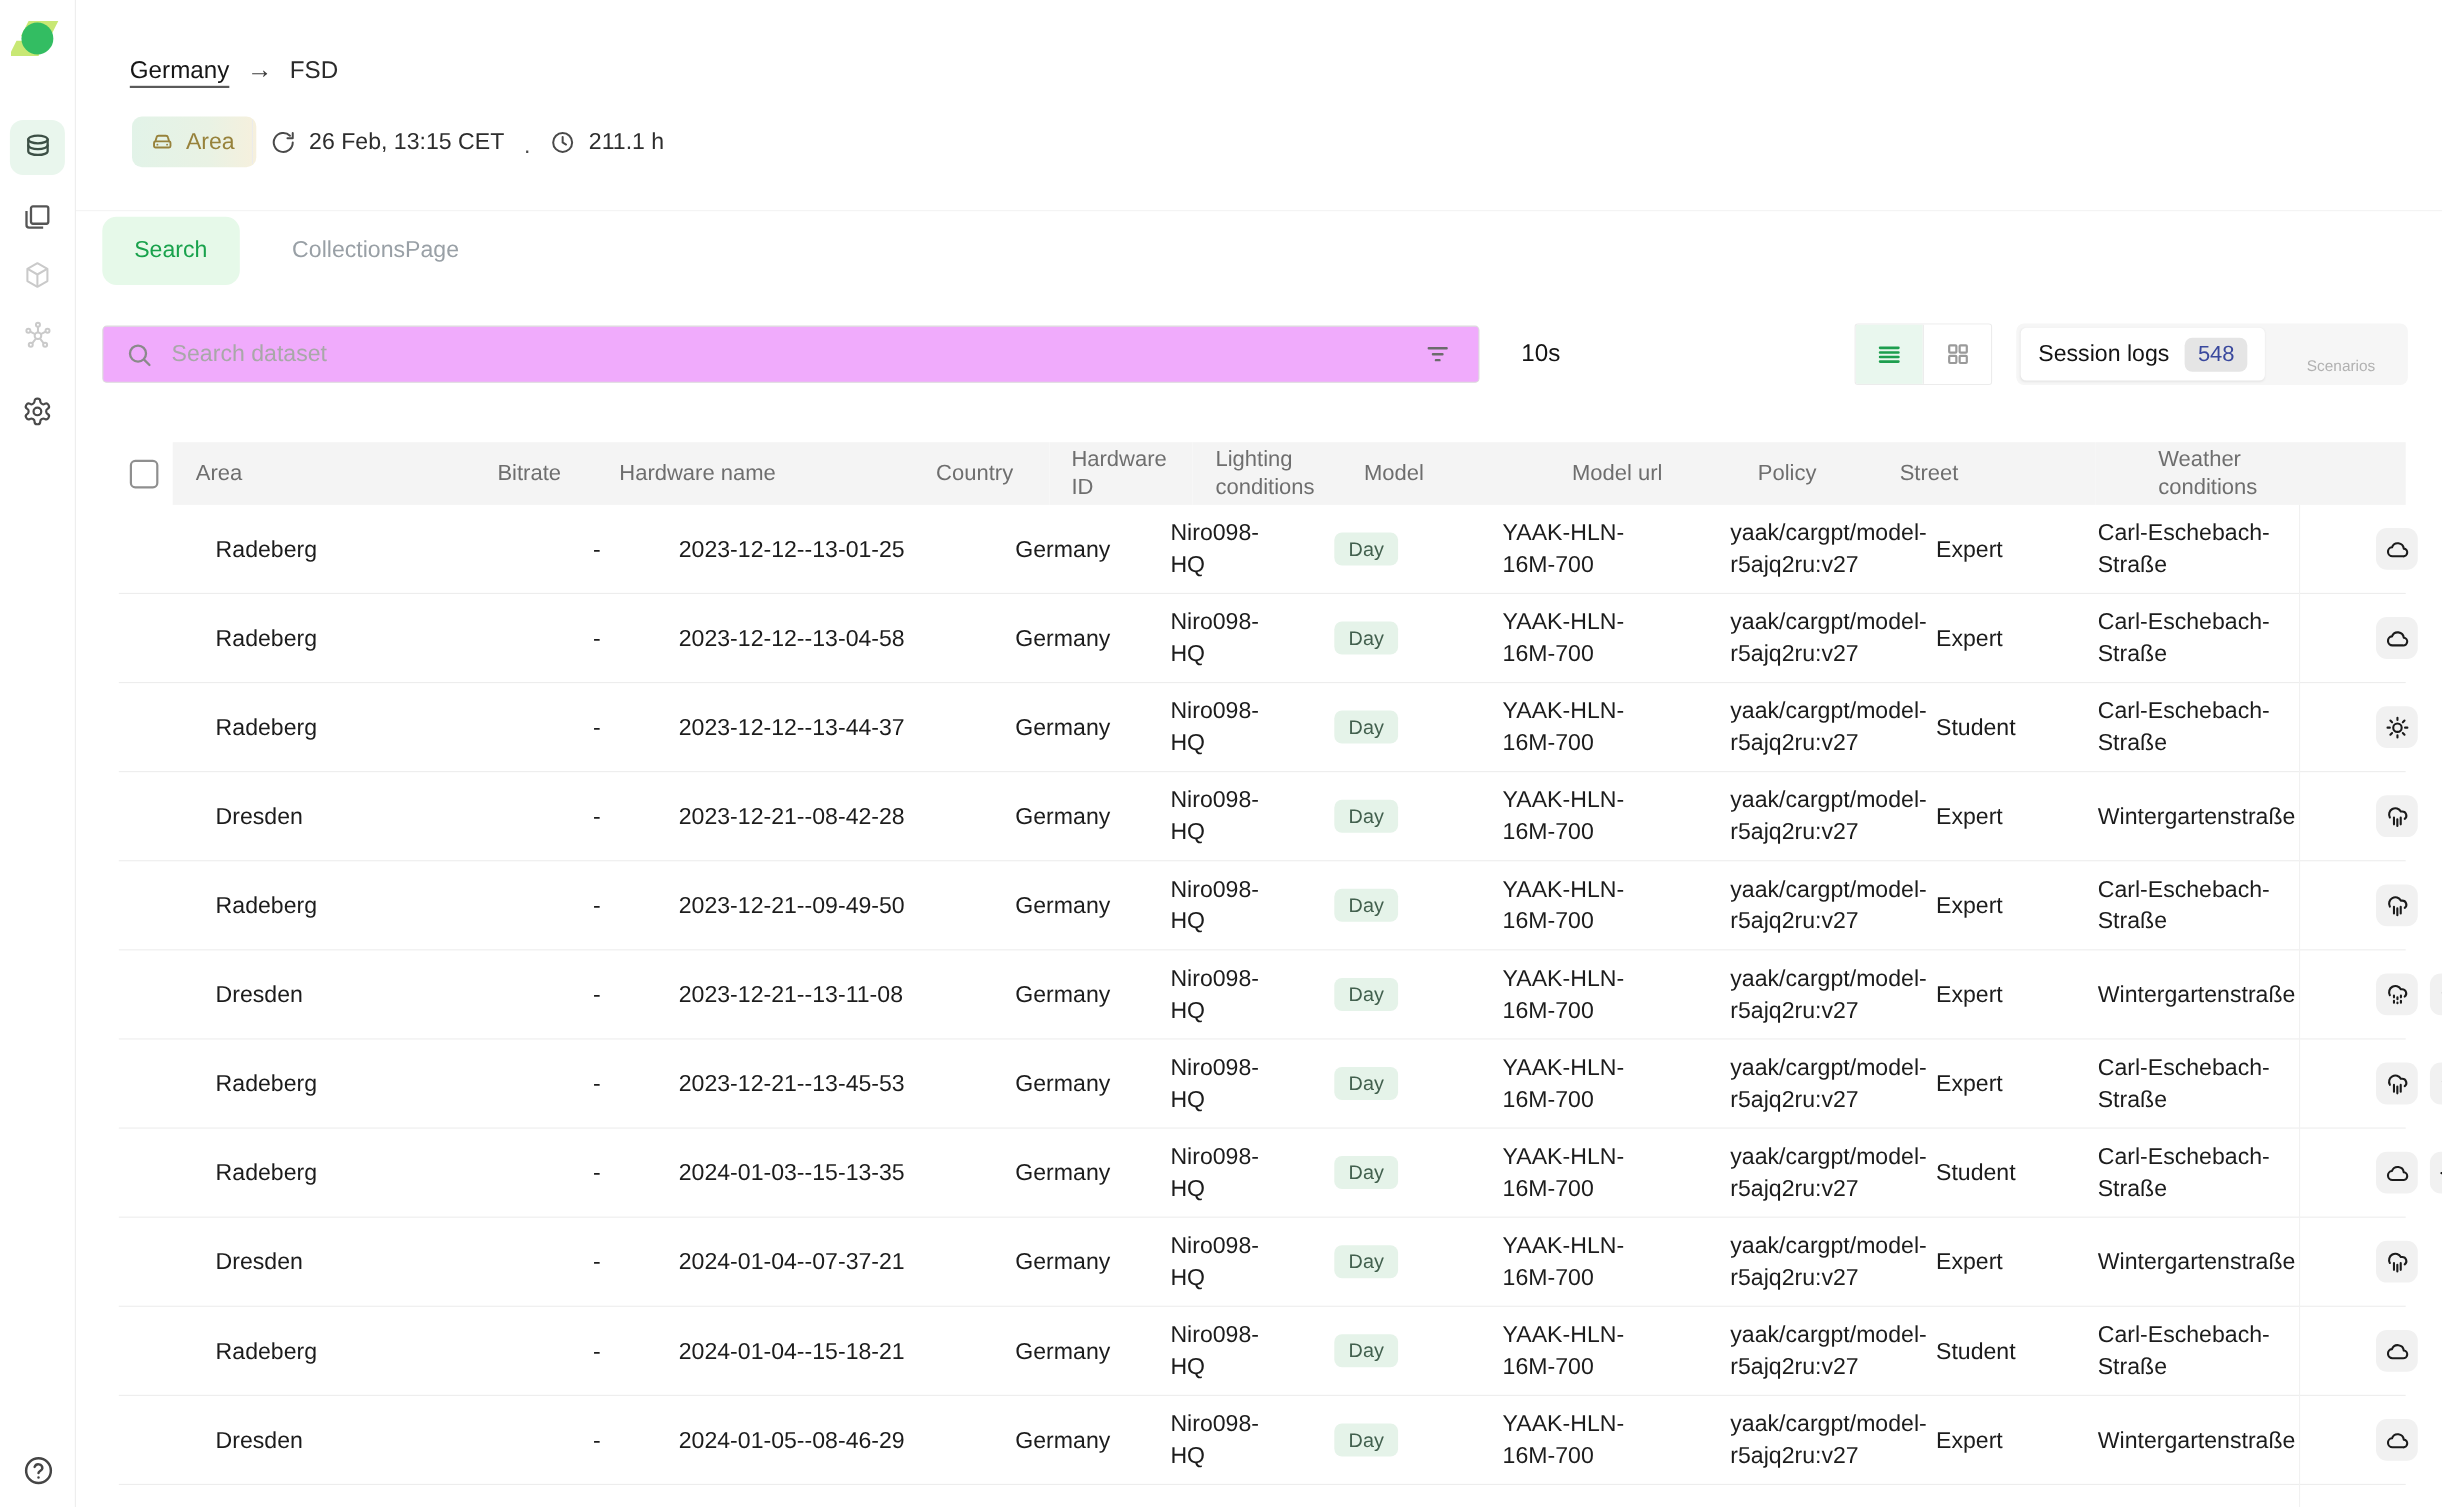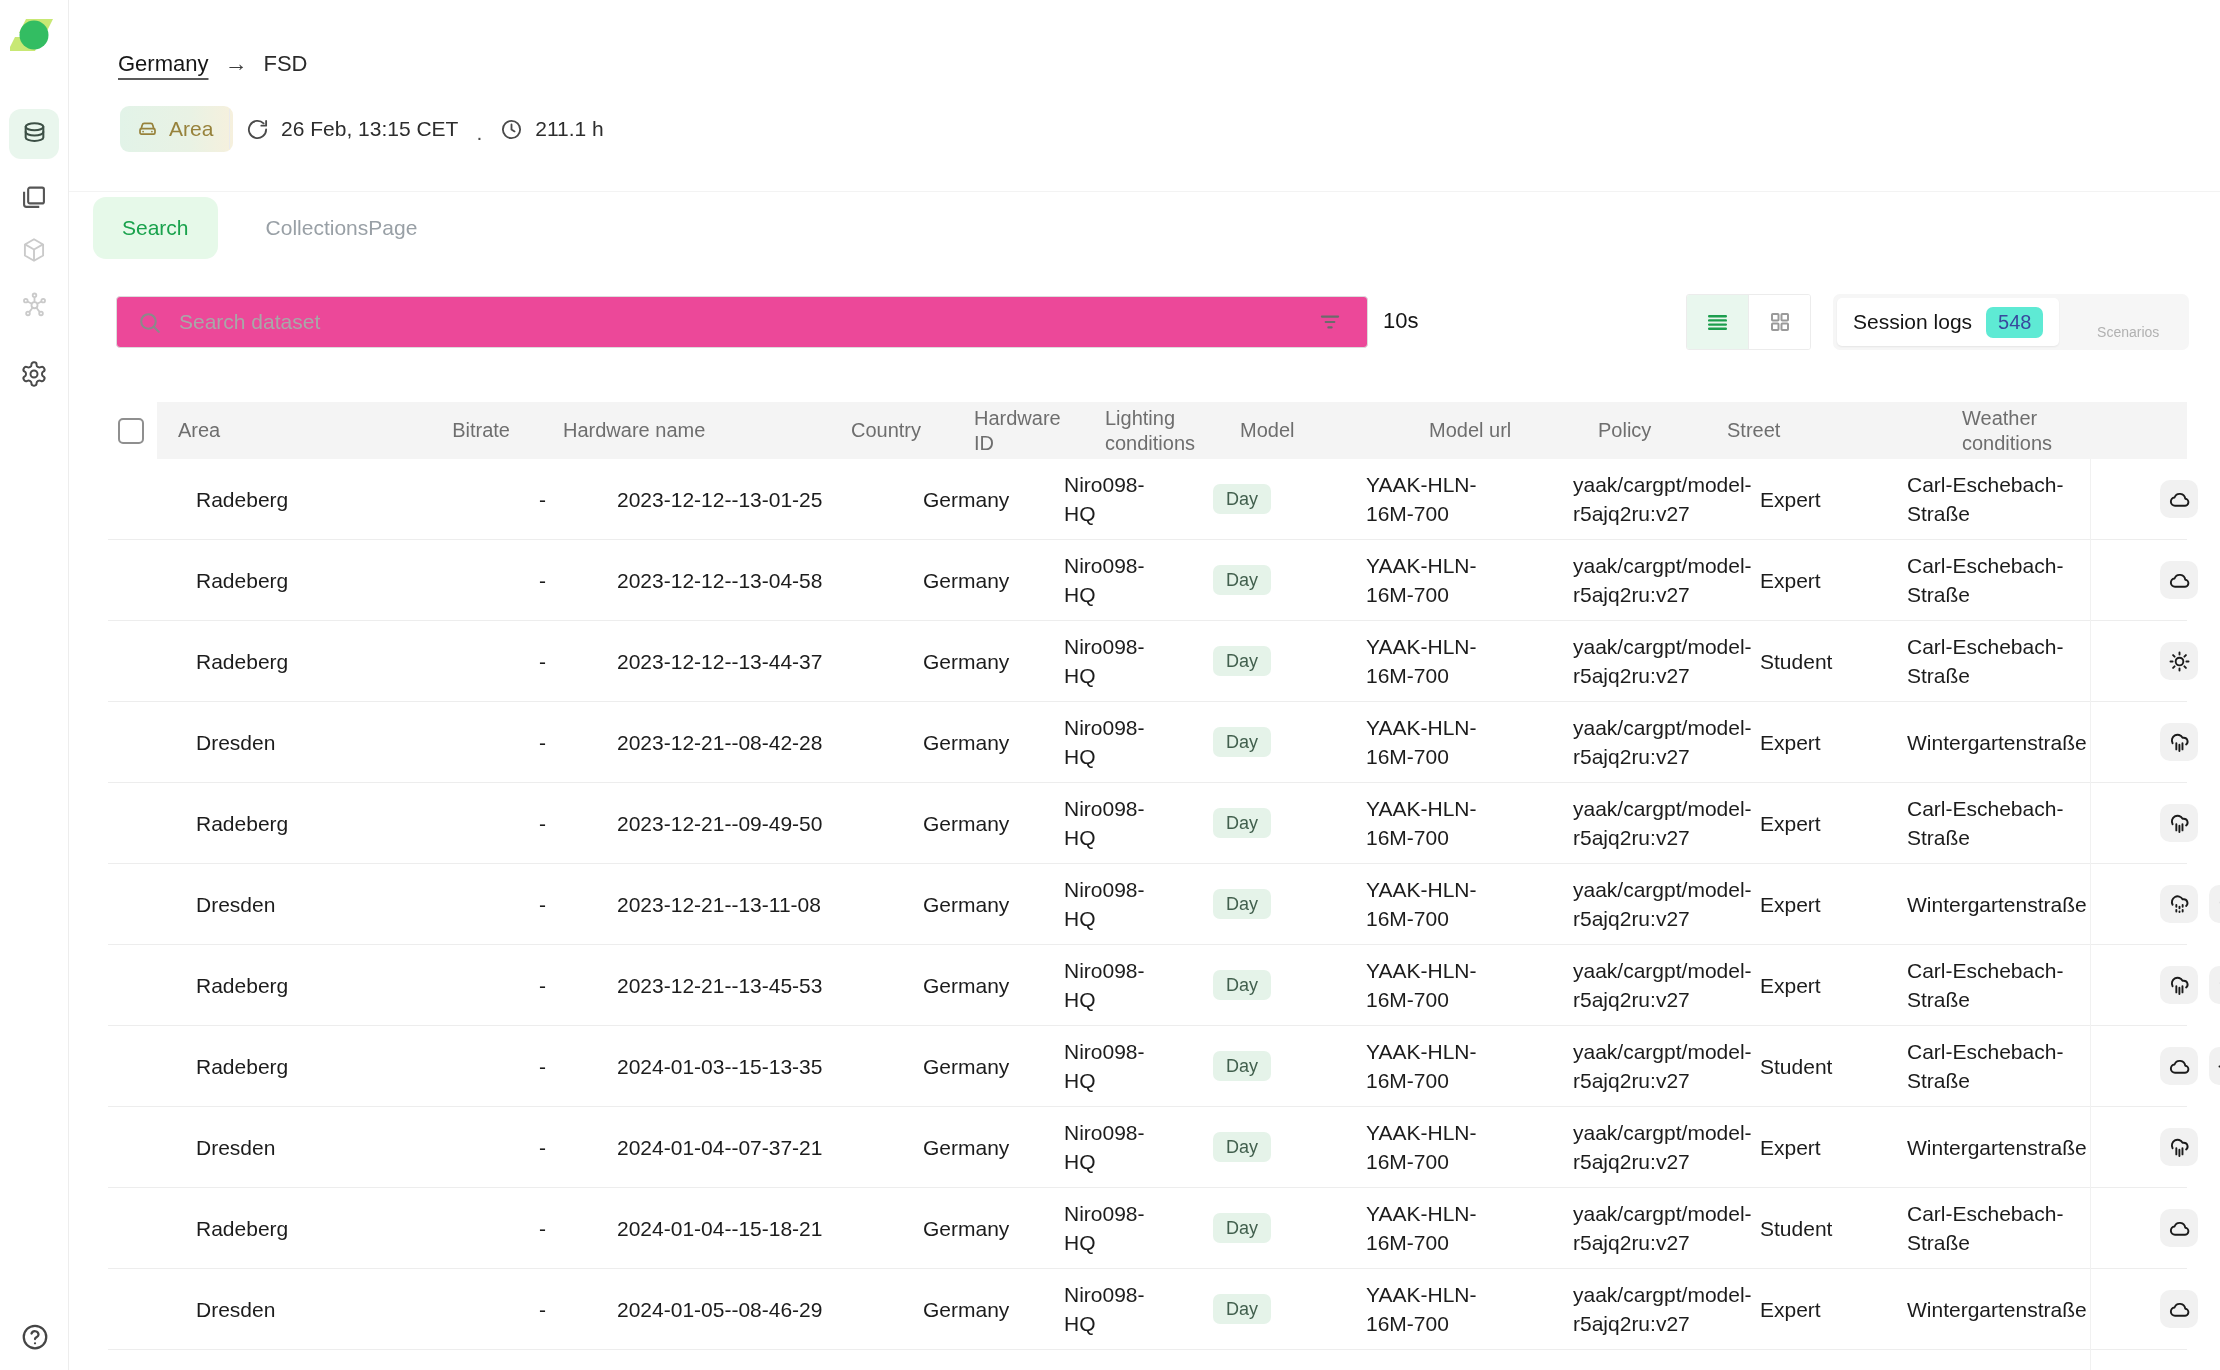--- a/index.html
+++ b/index.html
@@ -32,36 +32,36 @@
   .meta-row{position:absolute;left:246px;top:106px;height:46px;display:flex;align-items:center;gap:12px;font-size:21px;color:#2d2d2d;}
   .meta-dot{color:#4a4a4a;margin:0 6px;transform:translateY(4px);}
   .section-line{position:absolute;left:68px;top:191px;width:2152px;height:1px;background:#f3f3f3;}
 
   
   .tabs{position:absolute;left:93px;top:197px;display:flex;align-items:center;gap:48px;}
   .tab-pill{height:62px;padding:0 29px;border-radius:13px;display:flex;align-items:center;background:#e6f9e9;color:#19a24c;font-size:21px;font-weight:500;}
   .tab-plain{color:#99a0a6;font-size:21px;}
 
   
-  .search-box{position:absolute;left:93px;top:296px;width:1252px;height:52px;border:1px solid #dcdcdc;border-radius:4px;background:#ec4899;display:flex;align-items:center;box-sizing:border-box;margin-left:23px;}
+  .search-box{position:absolute;left:93px;top:296px;width:1252px;height:52px;border:1px solid #dcdcdc;border-radius:4px;background:#f0abfc;display:flex;align-items:center;box-sizing:border-box;}
   .search-box .mag{margin-left:20px;}
   .search-input{border:none;outline:none;flex:1;margin-left:15px;font-size:21px;color:#333;font-family:inherit;background:transparent;}
   .search-input::placeholder{color:#a8a8a8;}
   .filter-btn{margin-right:22px;display:flex;align-items:center;justify-content:center;width:30px;height:30px;}
   .duration-label{position:absolute;left:1383px;top:308px;font-size:22px;color:#141414;}
 
   .view-toggle{position:absolute;left:1686px;top:294px;height:56px;display:flex;border:1px solid #ececec;border-radius:3px;overflow:hidden;box-sizing:border-box;}
   .view-btn{width:61px;display:flex;align-items:center;justify-content:center;background:#fff;}
   .view-btn.active{background:#e9f7ee;}
   .view-btn + .view-btn{border-left:1px solid #ececec;}
 
   .segmented{position:absolute;left:1833px;top:294px;height:56px;width:356px;background:#f6f6f6;border-radius:7px;display:flex;align-items:center;padding:0 4px;box-sizing:border-box;gap:12px;}
   .segment-active{height:48px;background:#fff;border-radius:5px;box-shadow:0 1px 2px rgba(0,0,0,.07);display:flex;align-items:center;gap:14px;padding:0 16px;}
   .segment-active .seg-label{font-size:21px;color:#141414;}
-  .count-badge{background:#5eead4;color:#39489d;font-size:20px;border-radius:7px;padding:4px 12px;}
+  .count-badge{background:#e5e5e5;color:#39489d;font-size:20px;border-radius:7px;padding:4px 12px;}
   .segment-inactive{flex:1;text-align:center;color:#b1b1b1;font-size:14px;margin-top:20px;}
 
   
   .tgrid{display:grid;grid-template-columns:49px 283px 90px 300px 124px 130px 136px 190px 170px 110px 215px 185px 97px;}
   .thead{position:absolute;left:108px;top:402px;width:2079px;height:57px;}
   .th{background:#f4f4f4;color:#6e6e6e;font-size:20px;line-height:25px;display:flex;align-items:center;box-sizing:border-box;}
   .tbody{position:absolute;left:108px;top:459px;width:2079px;}
   .trow{height:81px;border-bottom:1px solid #ededed;box-sizing:border-box;gap:18px;}
   .td{display:flex;align-items:center;box-sizing:border-box;font-size:21px;color:#1c1c1c;line-height:29px;}
 

